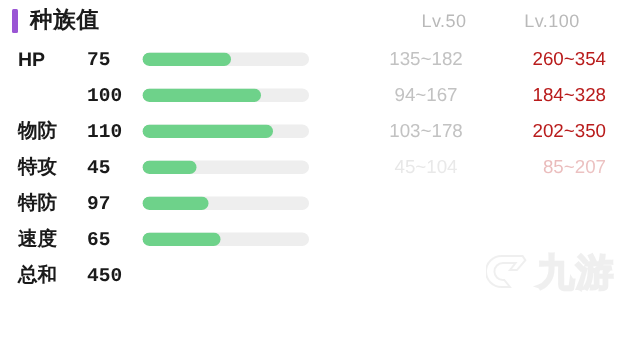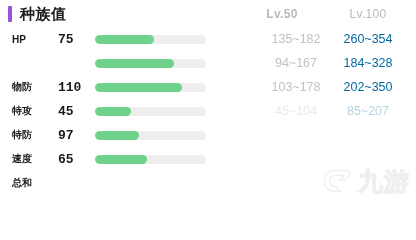--- a/index.html
+++ b/index.html
@@ -24,50 +24,50 @@
   .title-text{
     font-size:15px;font-weight:bold;color:#1c1c1c;letter-spacing:.5px;
     line-height:1;
   }
 
   
   .lv-head{
     position:absolute;top:0;height:27px;display:flex;align-items:center;
     justify-content:center;font-size:12px;color:#b9b9b9;letter-spacing:.3px;
   }
-  .lv-head.c50{left:248px;width:68px;font-weight:bold;}
+  .lv-head.c50{left:262px;width:68px;}
   .lv-head.c100{left:332px;width:72px;}
 
   
   .rows{position:absolute;left:0;top:27px;width:416px;}
   .row{
     position:relative;height:24px;display:flex;align-items:center;
   }
   .r-label{
-    position:absolute;left:12px;font-size:10px;color:#1a1a1a;
+    position:absolute;left:12px;font-size:13px;color:#1a1a1a;
     font-weight:bold;white-space:nowrap;
   }
   .r-value{
     position:absolute;left:58px;width:34px;font-size:13px;color:#1a1a1a;
     font-weight:bold;white-space:nowrap;font-family:Liberation Mono, monospace;
   }
   .bar-track{
     position:absolute;left:95px;width:111px;height:9px;
     background:#eeeeee;border-radius:5px;overflow:hidden;
   }
   .bar-fill{
     height:9px;background:#6ed28a;border-radius:5px;
   }
   .r-lv50{
-    position:absolute;left:262px;width:68px;text-align:center;
+    position:absolute;left:250px;width:68px;text-align:center;
     font-size:12.5px;color:#c2c2c2;white-space:nowrap;
   }
   .r-lv100{
-    position:absolute;left:332px;width:72px;text-align:center;
-    font-size:12.5px;color:#0369a1;white-space:nowrap;
+    position:absolute;left:332px;width:72px;text-align:right;
+    font-size:12.5px;color:#b91c1c;white-space:nowrap;
   }
 
   
   .watermark{
     position:absolute;right:6px;bottom:6px;
     display:flex;align-items:center;gap:4px;
     opacity:.13;pointer-events:none;
   }
   .wm-logo{width:30px;height:30px;}
   .wm-text{
@@ -100,20 +100,21 @@
       <div class="row">
         <div class="r-label">HP</div>
         <div class="r-value">75</div>
         <div class="bar-track">
           <div class="bar-fill" style="width: 53.6%;"></div>
         </div>
         <div class="r-lv50">135~182</div>
         <div class="r-lv100">260~354</div>
       </div>
       <div class="row">
+        <div class="r-value">100</div>
         <div class="bar-track">
           <div class="bar-fill" style="width: 71.4%;"></div>
         </div>
         <div class="r-lv50">94~167</div>
         <div class="r-lv100">184~328</div>
       </div>
       <div class="row">
         <div class="r-label">物防</div>
         <div class="r-value">110</div>
         <div class="bar-track">
@@ -144,20 +145,21 @@
         <div class="r-label">速度</div>
         <div class="r-value">65</div>
         <div class="bar-track">
           <div class="bar-fill" style="width: 46.4%;"></div>
         </div>
         <div class="r-lv50"></div>
         <div class="r-lv100"></div>
       </div>
       <div class="row">
         <div class="r-label">总和</div>
+        <div class="r-value">450</div>
         <div class="r-lv50"></div>
         <div class="r-lv100"></div>
       </div>
     </div>
 
   <div class="wm-wash"></div>
 
   <div class="watermark">
     <svg class="wm-logo" viewBox="0 0 32 32">
       <path d="M26 5 H11 A9 9 0 0 0 11 27 H17 L13 22 H12 A5.5 5.5 0 0 1 12 10 H21 L17 15 H22 L28 8 Z" fill="none" stroke="#8a8a8a" stroke-width="1.4" stroke-linejoin="miter"></path>

